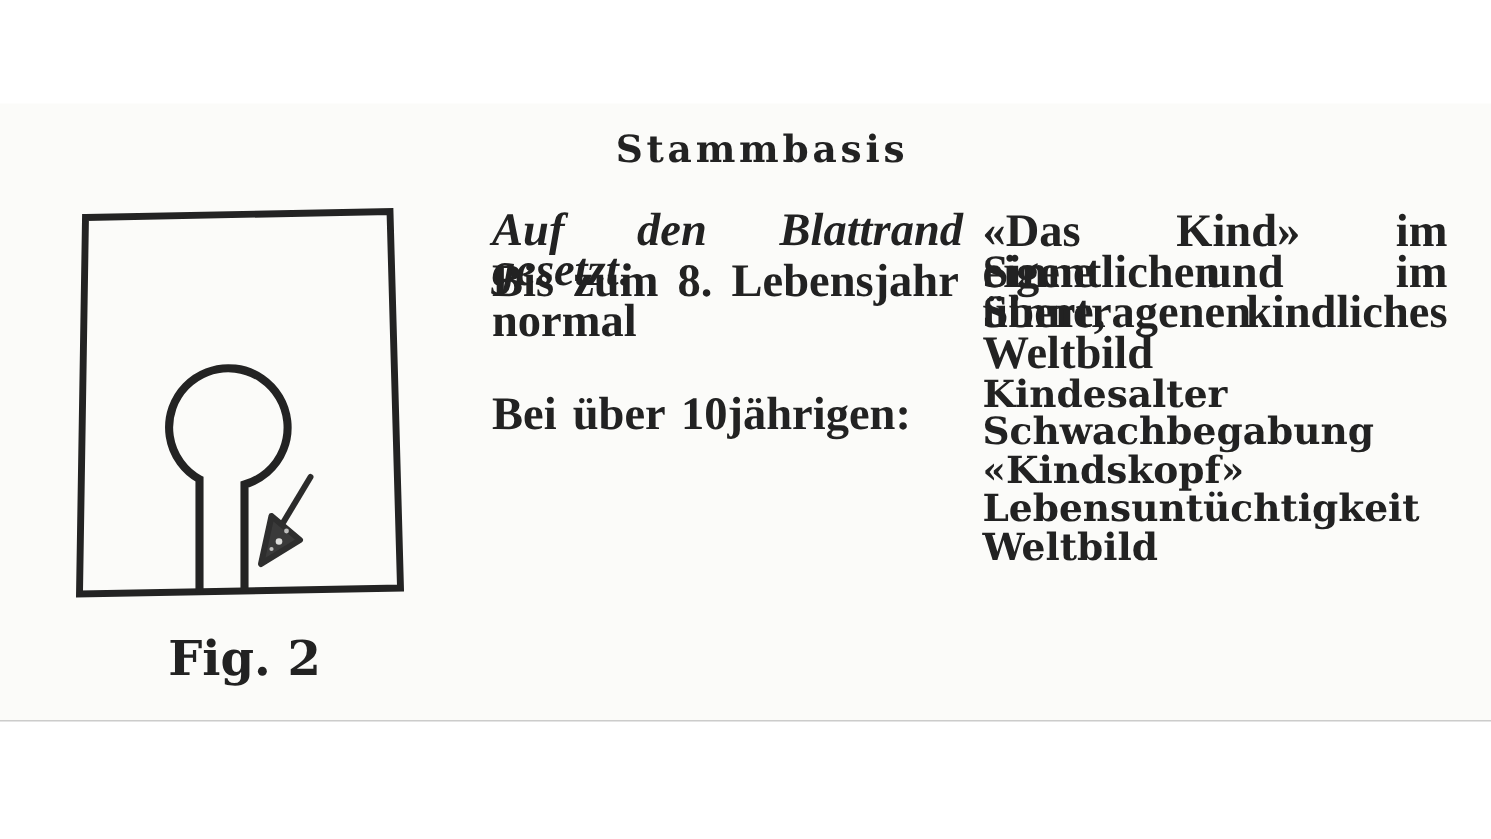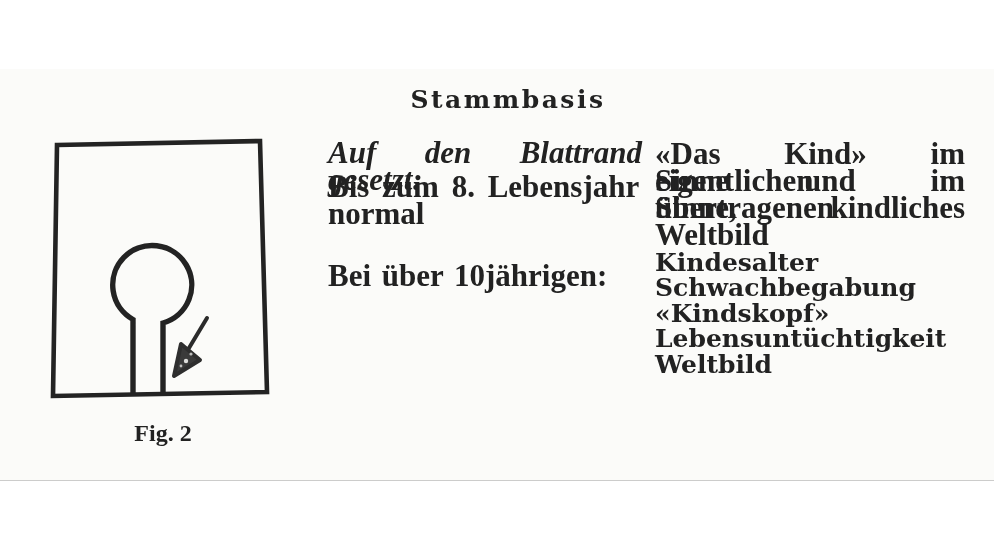--- a/index.html
+++ b/index.html
@@ -28,21 +28,21 @@
   .ws2{word-spacing:5px;}
   .ws1{word-spacing:3px;}
   .lcol{left:328px;width:314px;}
   .rcol{left:655px;width:310px;}
   .term-list{
     position:absolute;left:655px;top:250px;width:320px;
     font-size:25px;font-weight:bold;line-height:25.4px;
   }
   .fig-caption{
     position:absolute;left:100px;top:420px;width:126px;
-    text-align:center;font-size:24px;font-weight:bold;font-family:Liberation Serif, serif;
+    text-align:center;font-size:32px;font-weight:bold;
   }
   .fig-svg{position:absolute;left:40px;top:133px;}
 </style>
 </head>
 <body>
 
 <div class="paper-band"></div>
 
 <div class="page-title">Stammbasis</div>
 

